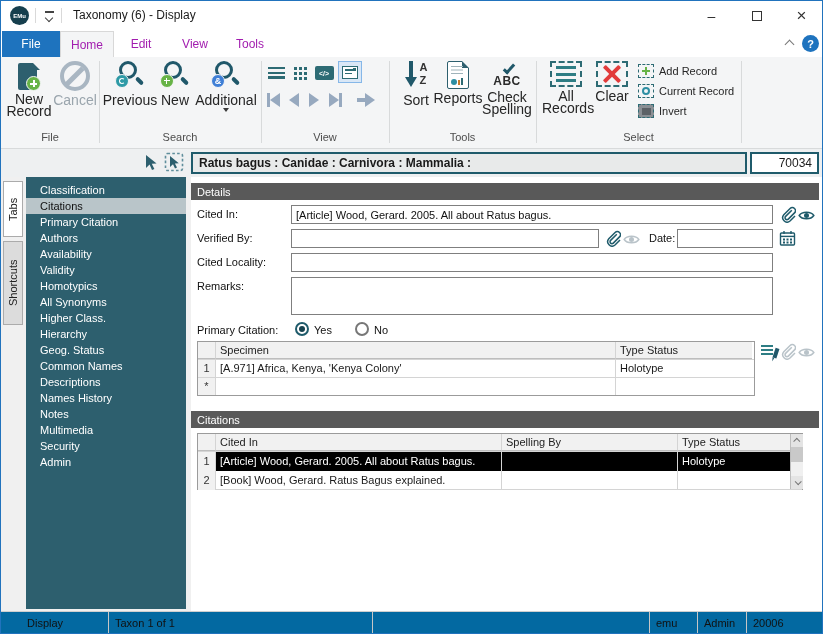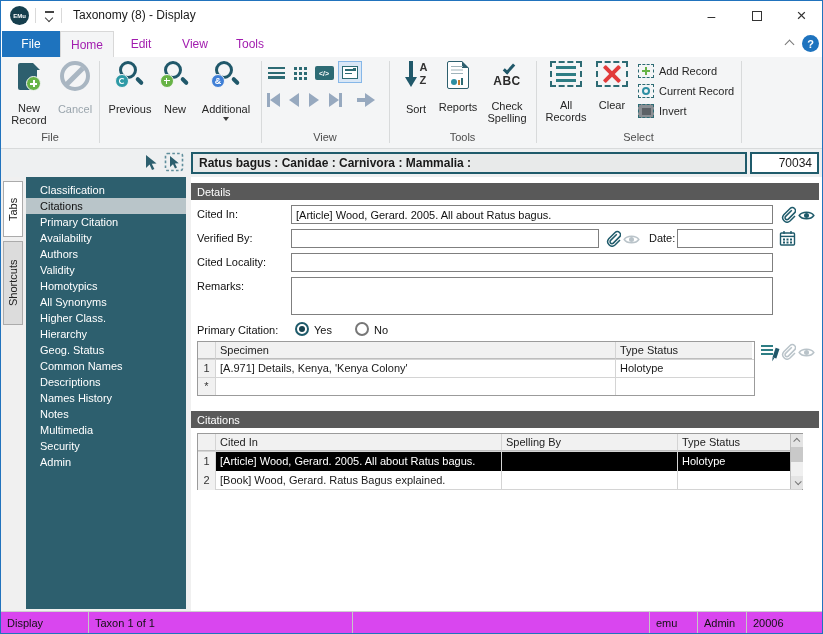--- a/index.html
+++ b/index.html
@@ -28,21 +28,21 @@
   #ribbon-chevron { position:absolute; left:783px; top:8px; width:12px; height:8px; }
   #ribbon-chevron .c { position:absolute; left:2px; top:2px; width:7px; height:7px; border-left:1.5px solid #777; border-top:1.5px solid #777; transform:rotate(45deg); }
   #ribbon-help { position:absolute; left:801px; top:4px; width:17px; height:17px; border-radius:50%; background:var(--accent,#1e73be);
                  color:#fff; font-weight:bold; font-size:11px; display:flex; align-items:center; justify-content:center; }
 
   
   #ribbon { position:absolute; left:0; top:56px; width:821px; height:92px; background:#f4f5f6; border-bottom:1px solid #d8dadb; }
   .gsep { position:absolute; top:4px; width:1px; height:82px; background:#d8dadb; }
   .glabel { position:absolute; top:74px; height:14px; font-size:11px; color:#4d4d4d; text-align:center; }
   .bigbtn { position:absolute; top:4px; display:flex; flex-direction:column; align-items:center; }
-  .bigbtn .lbl { font-size:11px; color:#262626; text-align:center; line-height:12px; margin-top:12px; }
+  .bigbtn .lbl { font-size:14px; color:#262626; text-align:center; line-height:12px; margin-top:3px; }
   .dim { color:#9aa5ad !important; }
 
   
   .docicon { position:relative; width:22px; height:27px; margin-top:2px; }
   .docicon .body { position:absolute; left:0; top:0; width:19px; height:27px; background:#2d5f6e; border-radius:2px; }
   .docicon .fold { position:absolute; right:0px; top:0; width:0; height:0; border-left:7px solid #2d5f6e; border-top:7px solid #f4f5f6; }
   .plusball { position:absolute; width:15px; height:15px; border-radius:50%; background:var(--green,#67b346); border:1.5px solid #f4f5f6; }
   .plusball .h { position:absolute; left:3px; top:5.7px; width:7px; height:2px; background:#fff; }
   .plusball .v { position:absolute; left:5.7px; top:3px; width:2px; height:7px; background:#fff; }
   
@@ -162,40 +162,40 @@
   .scrbtn .down { width:5px; height:5px; border-left:1.4px solid #777; border-top:1.4px solid #777; transform:rotate(-135deg) translateY(1px); }
   #cit-thumb { position:absolute; left:0; top:13px; width:12px; height:15px; background:#c9c9c9; }
 
   
   .gridedit { position:relative; width:16px; height:16px; }
   .gridedit .ln { position:absolute; left:0; top:2px; width:12px; height:1.8px; background:#2e7d84; box-shadow:0 4px #2e7d84, 0 8px #2e7d84; }
   .gridedit .pen { position:absolute; right:0px; top:5px; width:3.5px; height:10px; background:#20586a; transform:rotate(18deg); }
   .gridedit .pen::after { content:""; position:absolute; left:0; bottom:-4px; width:0; height:0; border-left:1.75px solid transparent; border-right:1.75px solid transparent; border-top:4px solid #20586a; }
 
   
-  #statusbar { position:absolute; left:0; top:610px; width:821px; height:22px; background:#d946ef; border-top:1px solid #cfcfcf;
-               display:flex; align-items:center; font-size:11px; color:#111; }
+  #statusbar { position:absolute; left:0; top:610px; width:821px; height:22px; background:#0369a1; border-top:1px solid #cfcfcf;
+               display:flex; align-items:center; font-size:11px; color:#111;padding-left:20px; }
   .sseg { height:100%; display:flex; align-items:center; padding:0 6px; border-right:1px solid #c6c6c6; }
   #statusbar .filler { flex:1; border-right:1px solid #c6c6c6; height:100%; }
   #status-bottomline { position:absolute; left:0; top:632px; width:821px; height:2px; background:var(--window-border,#2173bd); }
 </style>
 </head>
 <body>
 
 <div id="app">
 
   <div id="titlebar">
     <div id="logo">EMu</div>
     <div class="tb-sep" style="left:34px"></div>
     <div id="qat-arrow">
         <span class="bar"></span>
         <span class="chev"></span>
       </div>
     <div class="tb-sep" style="left:60px"></div>
-    <div id="window-title">Taxonomy (8) - Display</div>
+    <div id="window-title">Taxonomy (6) - Display</div>
     <div class="winbtn" style="left:688px">
         <span>–</span>
       </div>
     <div class="winbtn" id="btn-max" style="left:733px">
         <span class="boxglyph"></span>
       </div>
     <div class="winbtn" style="left:778px" style2="">
         <span style="font-size:17px">×</span>
       </div>
   </div>
@@ -257,20 +257,21 @@
     </div>
     <div class="bigbtn" style="left:194px;width:62px">
       <div class="mag">
         <span class="ring"></span>
           <span class="handle"></span>
         <span class="badge blue">&amp;</span>
       </div>
       <div class="lbl">Additional</div>
       <div class="dropdown-tri"></div>
     </div>
+    <div class="glabel" style="left:98px;width:162px">Search</div>
     <div class="gsep" style="left:260px"></div>
 
     <div class="vico" style="left:264px;top:6px">
         <span class="bars"></span>
       </div>
     <div class="vico" style="left:288px;top:6px">
         <span class="dots">
           <span></span>
         </span>
       </div>
@@ -395,22 +396,22 @@
       <span>70034</span>
     </div>
 
   <div id="body-bg"></div>
   <div class="vtab" id="vtab-tabs">Tabs</div>
   <div class="vtab" id="vtab-shortcuts">Shortcuts</div>
   <div id="sidebar">
     <div class="sbitem">Classification</div>
     <div class="sbitem sel">Citations</div>
     <div class="sbitem">Primary Citation</div>
+    <div class="sbitem">Authors</div>
     <div class="sbitem">Availability</div>
-    <div class="sbitem">Authors</div>
     <div class="sbitem">Validity</div>
     <div class="sbitem">Homotypics</div>
     <div class="sbitem">All Synonyms</div>
     <div class="sbitem">Higher Class.</div>
     <div class="sbitem">Hierarchy</div>
     <div class="sbitem">Geog. Status</div>
     <div class="sbitem">Common Names</div>
     <div class="sbitem">Descriptions</div>
     <div class="sbitem">Names History</div>
     <div class="sbitem">Notes</div>
@@ -471,21 +472,21 @@
     <div class="flabel" style="left:183px;top:147px">No</div>
 
     <div class="grid" style="left:6px;top:164px;width:558px">
       <div class="grow ghead">
         <div class="gcell gnum"></div>
         <div class="gcell" style="width:400px">Specimen</div>
         <div class="gcell" style="width:136px">Type Status</div>
       </div>
       <div class="grow">
         <div class="gcell gnum">1</div>
-        <div class="gcell" style="width:400px">[A.971] Details, Kenya, 'Kenya Colony'</div>
+        <div class="gcell" style="width:400px">[A.971] Africa, Kenya, 'Kenya Colony'</div>
         <div class="gcell" style="width:136px">Holotype</div>
       </div>
       <div class="grow">
         <div class="gcell gnum">*</div>
         <div class="gcell" style="width:400px"></div>
         <div class="gcell" style="width:136px"></div>
       </div>
     </div>
     <div class="gridedit" style="position:absolute;left:570px;top:166px">
         <span class="ln"></span>

